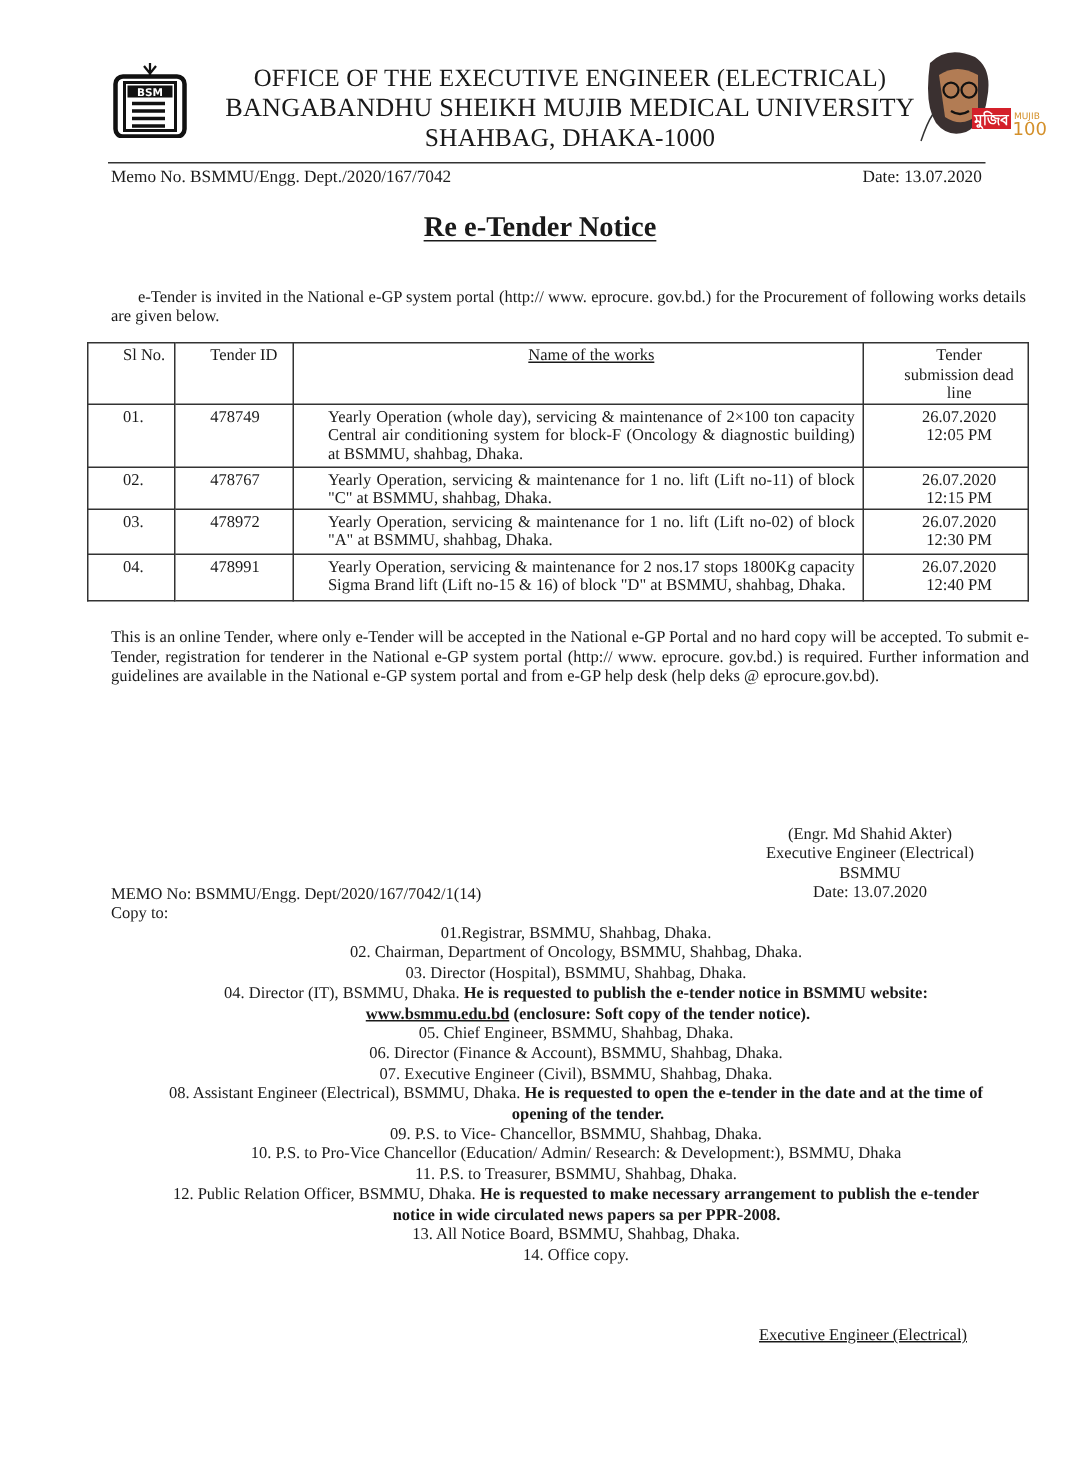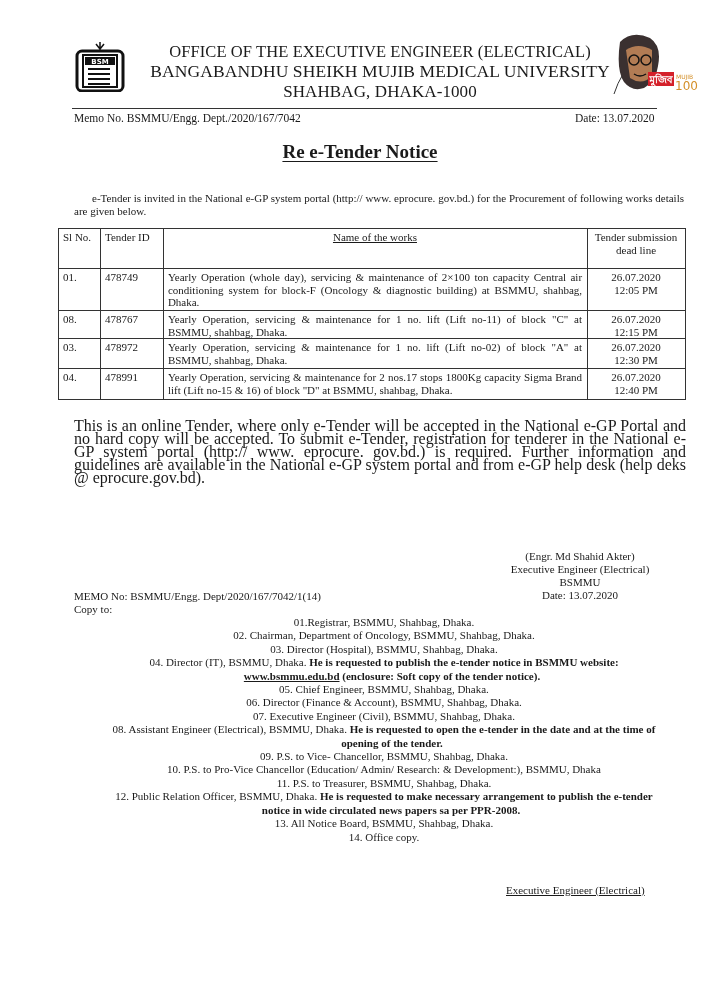--- a/index.html
+++ b/index.html
@@ -16,32 +16,32 @@
   #hdr2 { top: 61px; left: 20px; font-size: 17.5px; }
   #hdr3 { top: 82px; left: 20px; font-size: 17px; }
   #hdr-rule { left: 72px; top: 108px; width: 585px; height: 0; border-top: 1.5px solid #333; }
   #memo-top { left: 74px; top: 112px; font-size: 11.5px; }
   #date-top { left: 575px; top: 112px; font-size: 11.5px; }
   #title { left: 0; width: 720px; top: 141px; text-align: center; font-size: 19px; font-weight: bold; }
   #title span { text-decoration: underline; text-underline-offset: 3px; }
   #intro { left: 74px; top: 192px; width: 610px; font-size: 11px; line-height: 13px; text-indent: 18px; text-align: justify; }
   
   #tender-table { left: 58px; top: 228px; width: 628px; border-collapse: collapse; font-size: 11px; line-height: 12.5px; }
-  #tender-table td, #tender-table th { border: 1px solid #333; vertical-align: top; padding: 2px 5px 0 4px; font-weight: normal; }
+  #tender-table td, #tender-table th { border: 1px solid #333; vertical-align: top; padding: 2px 5px 0 23px; font-weight: normal; }
   #tender-table th { text-align: left; }
   .c-sl { width: 32px; }
   .c-id { width: 53px; margin-left: 16px; }
   .c-name { width: 415px; text-decoration: underline; }
   .c-dl { width: 88px; text-align: center !important; }
   .name-cell { text-align: justify; }
   .hdr-row { height: 40px; }
   .r1 { height: 42px; } .r2 { height: 28px; } .r3 { height: 30px; } .r4 { height: 31px; }
   .name-hdr { text-align: center !important; }
   
-  #online-para { left: 74px; top: 419px; width: 612px; font-size: 16px; line-height: 13px; text-align: justify; }
+  #online-para { left: 74px; top: 419px; width: 612px; font-size: 11px; line-height: 13px; text-align: justify; }
   
   #sig { left: 500px; top: 550px; width: 160px; text-align: center; font-size: 11px; line-height: 13px; }
   #memo-copy { left: 74px; top: 590px; font-size: 11px; }
   #copy-to { left: 74px; top: 603px; font-size: 11px; }
   #copy-list { left: 74px; top: 616px; width: 620px; font-size: 11px; line-height: 13.4px; margin: 0; padding: 0; list-style: none; }
   #copy-list li { padding-left: 0; text-align: center; }
   .cont { padding-left: 16px; display: block; }
   b { font-weight: bold; }
   .u { text-decoration: underline; }
   #sig-bottom { left: 506px; top: 884px; font-size: 11px; text-decoration: underline; }
@@ -97,21 +97,21 @@
     <tr class="r1">
       <td>01.</td>
       <td>478749</td>
       <td class="name-cell">Yearly Operation  (whole day), servicing  &amp; maintenance  of 2×100 ton capacity Central air conditioning system for block-F (Oncology &amp; diagnostic building) at BSMMU, shahbag, Dhaka.</td>
       <td class="c-dl">
           <div>26.07.2020</div>
           <div>12:05 PM</div>
         </td>
     </tr>
     <tr class="r2">
-      <td>08.</td>
+      <td>02.</td>
       <td>478767</td>
       <td class="name-cell">Yearly Operation, servicing &amp; maintenance  for 1 no. lift (Lift no-11) of block "C" at BSMMU, shahbag, Dhaka.</td>
       <td class="c-dl">
           <div>26.07.2020</div>
           <div>12:15 PM</div>
         </td>
     </tr>
     <tr class="r3">
       <td>03.</td>
       <td>478972</td>

